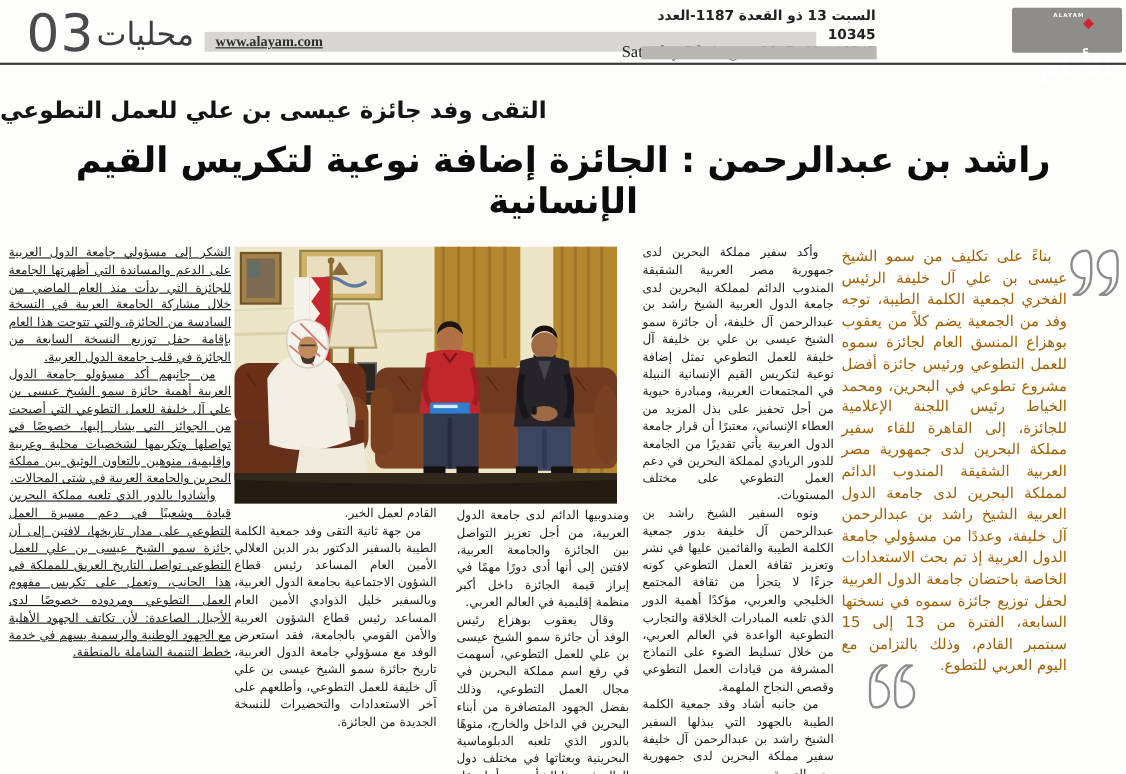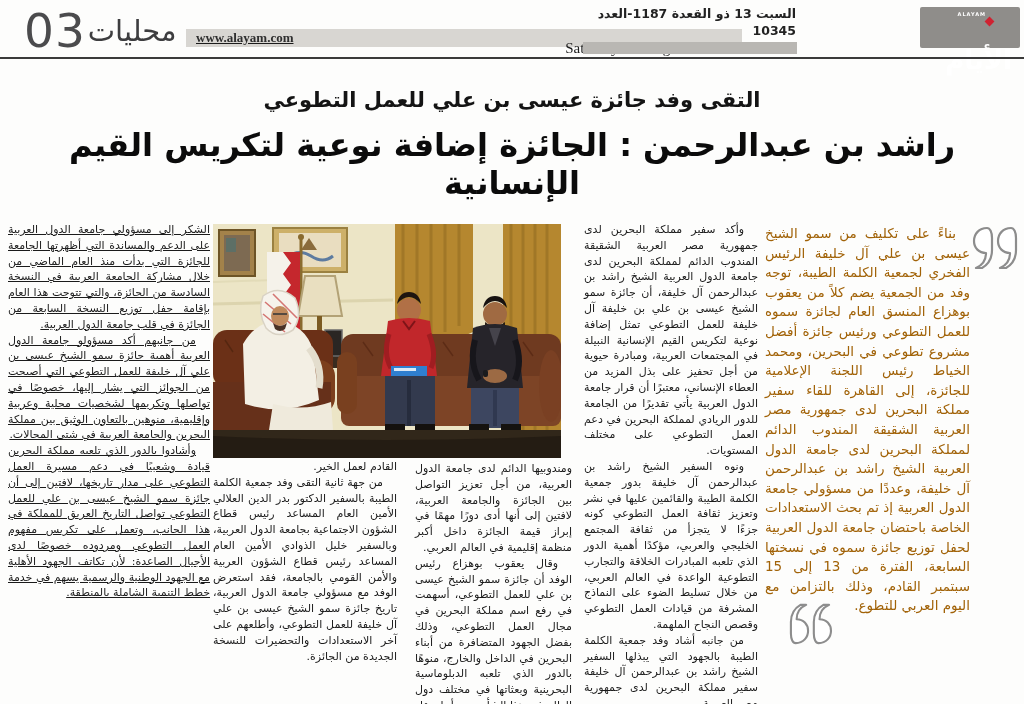--- a/index.html
+++ b/index.html
@@ -17,21 +17,21 @@
   #date-ar{font-size:12.5px;font-weight:bold;color:#222;line-height:17px;}
   #date-en{font-family:"Liberation Serif",serif;font-size:15px;color:#1d1d1d;direction:ltr;line-height:18px;}
   #date-underbar{left:583px;top:42px;width:214px;height:12px;background:#b9b7b3;}
   #logo-box{left:920px;top:7px;width:100px;height:41px;background:#8f8d8a;border-radius:2px;}
   #logo-en{position:absolute;right:34px;top:4px;font-size:5px;letter-spacing:1px;color:#fff;font-weight:bold;}
   #logo-ar{position:absolute;right:8px;top:6px;font-size:26px;font-weight:bold;color:#fff;direction:rtl;line-height:34px;margin-top:30px;}
   #logo-dot{position:absolute;right:27px;top:11px;width:7px;height:7px;background:#cf2231;transform:rotate(45deg);}
   #header-rule{left:0;top:57px;width:1024px;height:2px;background:#3a3a3a;}
 
   
-  #kicker{left:0;top:88px;width:1024px;text-align:center;direction:rtl;
+  #kicker{left:0;top:88px;width:1024px;text-align:left;direction:rtl;
           font-size:21px;font-weight:bold;color:#141414;}
   #headline{left:0;top:126px;width:1024px;text-align:center;direction:rtl;
             font-size:32px;font-weight:bold;color:#0b0b0b;letter-spacing:-0.5px;}
 
   
   .bodycol{direction:rtl;text-align:justify;font-size:11px;line-height:15.8px;color:#1b1b1b;}
   .bodycol p{margin:0;text-indent:14px;}
   .bodycol p.noindent{text-indent:0;}
   #intro-col{left:765px;top:224px;width:205px;font-size:13.5px;line-height:19.6px;color:#a16207;}
   #col-2{left:584px;top:222px;width:174px;height:476px;}

